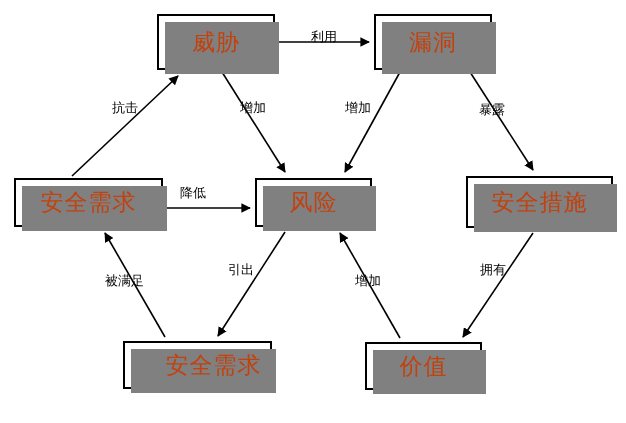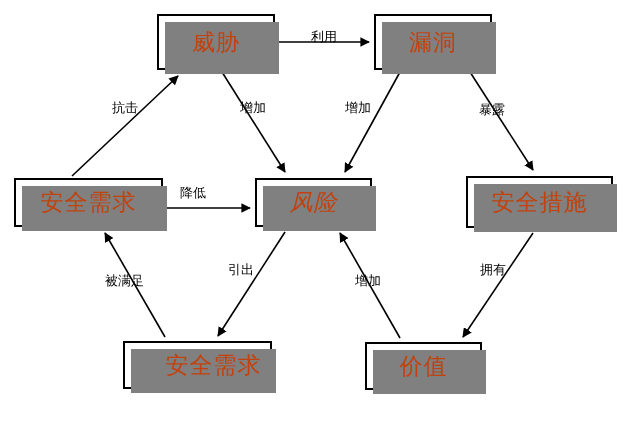--- a/index.html
+++ b/index.html
@@ -117,21 +117,21 @@
   </div>
 
   <div class="node" style="left:374px; top:14px; width:118px; height:56px;">
     <span class="node-label">漏洞</span>
   </div>
 
   <div class="node" style="left:14px; top:178px; width:149px; height:49px;">
     <span class="node-label">安全需求</span>
   </div>
 
-  <div class="node" style="left:255px; top:178px; width:117px; height:49px;font-style:italic;">
+  <div class="node" style="left:255px; top:178px; width:117px; height:49px;">
     <span class="node-label">风险</span>
   </div>
 
   <div class="node" style="left:466px; top:176px; width:147px; height:52px;">
     <span class="node-label">安全措施</span>
   </div>
 
   <div class="node" style="left:123px; top:341px; width:149px; height:48px;padding-left:32px;">
     <span class="node-label">安全需求</span>
   </div>

